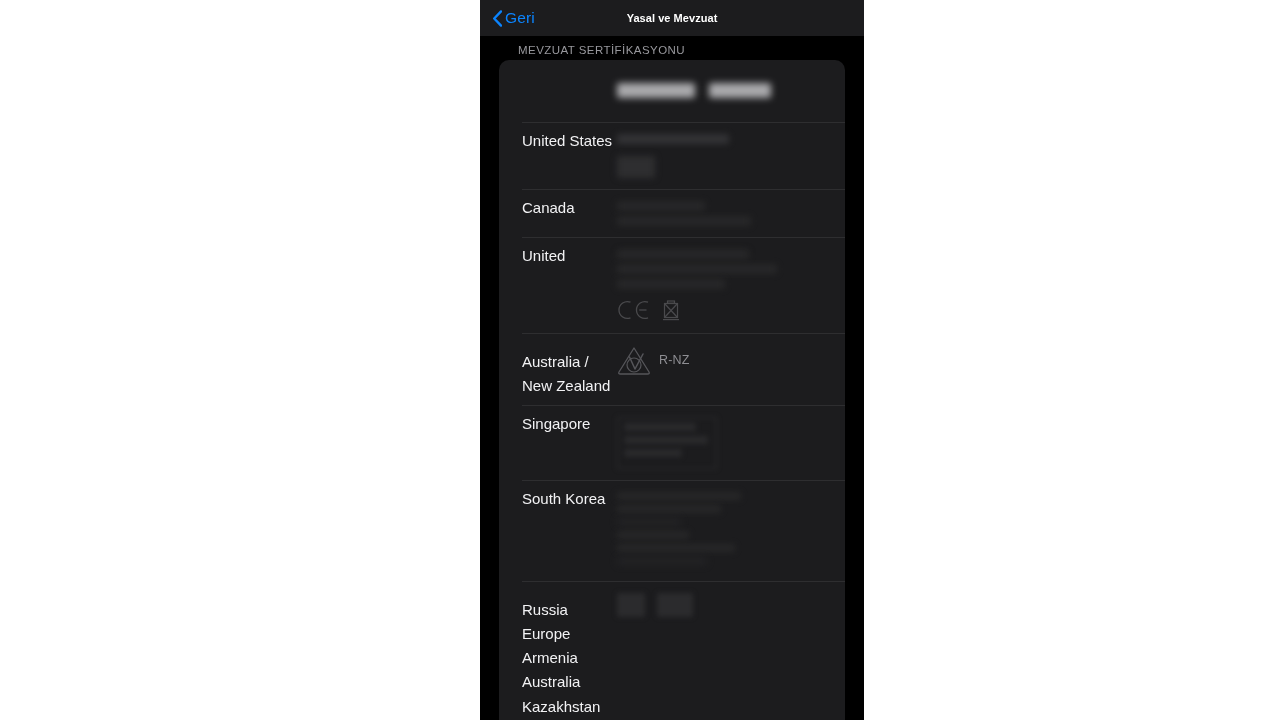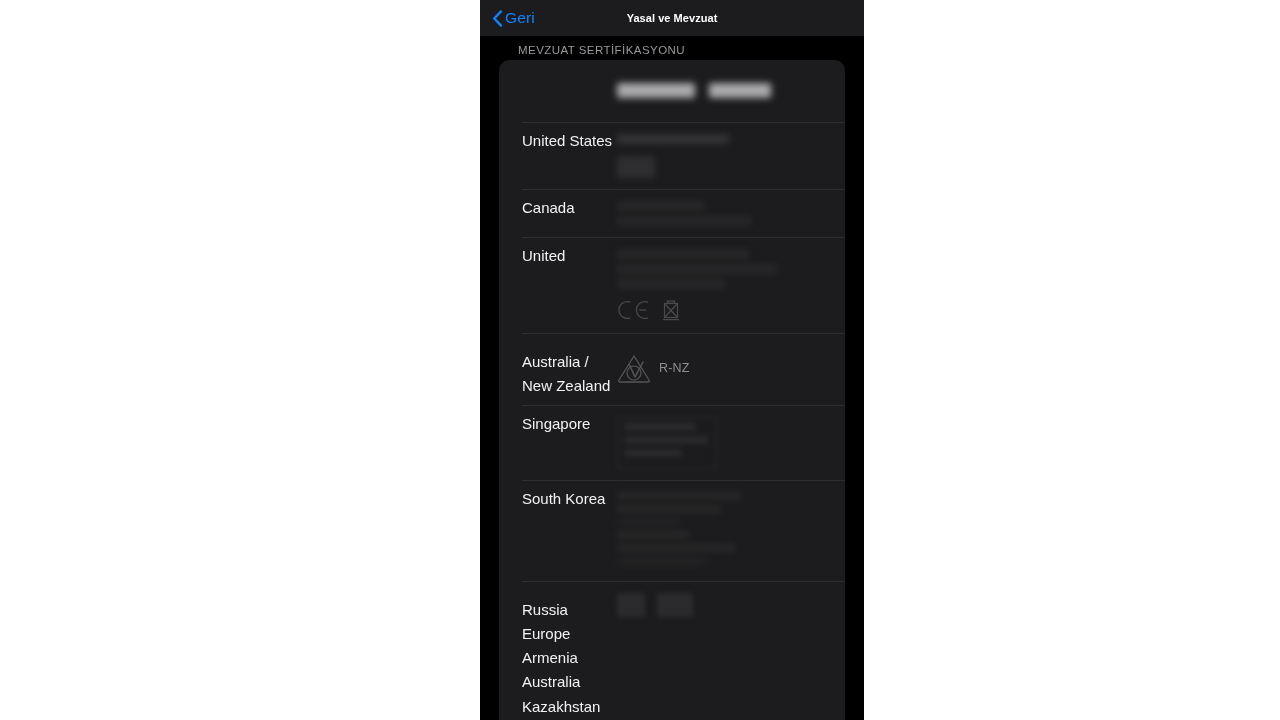--- a/index.html
+++ b/index.html
@@ -161,21 +161,20 @@
     align-items: center;
     gap: 10px;
     margin-top: 9px;
   }
   .mark svg { display: block; }
 
   .rcm-row {
     display: flex;
     align-items: center;
     gap: 8px;
-    margin-top: 8px;
   }
   .rcm-label {
     font-size: 12.5px;
     color: #8e8e93;
     letter-spacing: 0.2px;
   }
 
   .sg-box {
     width: 100px;
     height: 52px;

